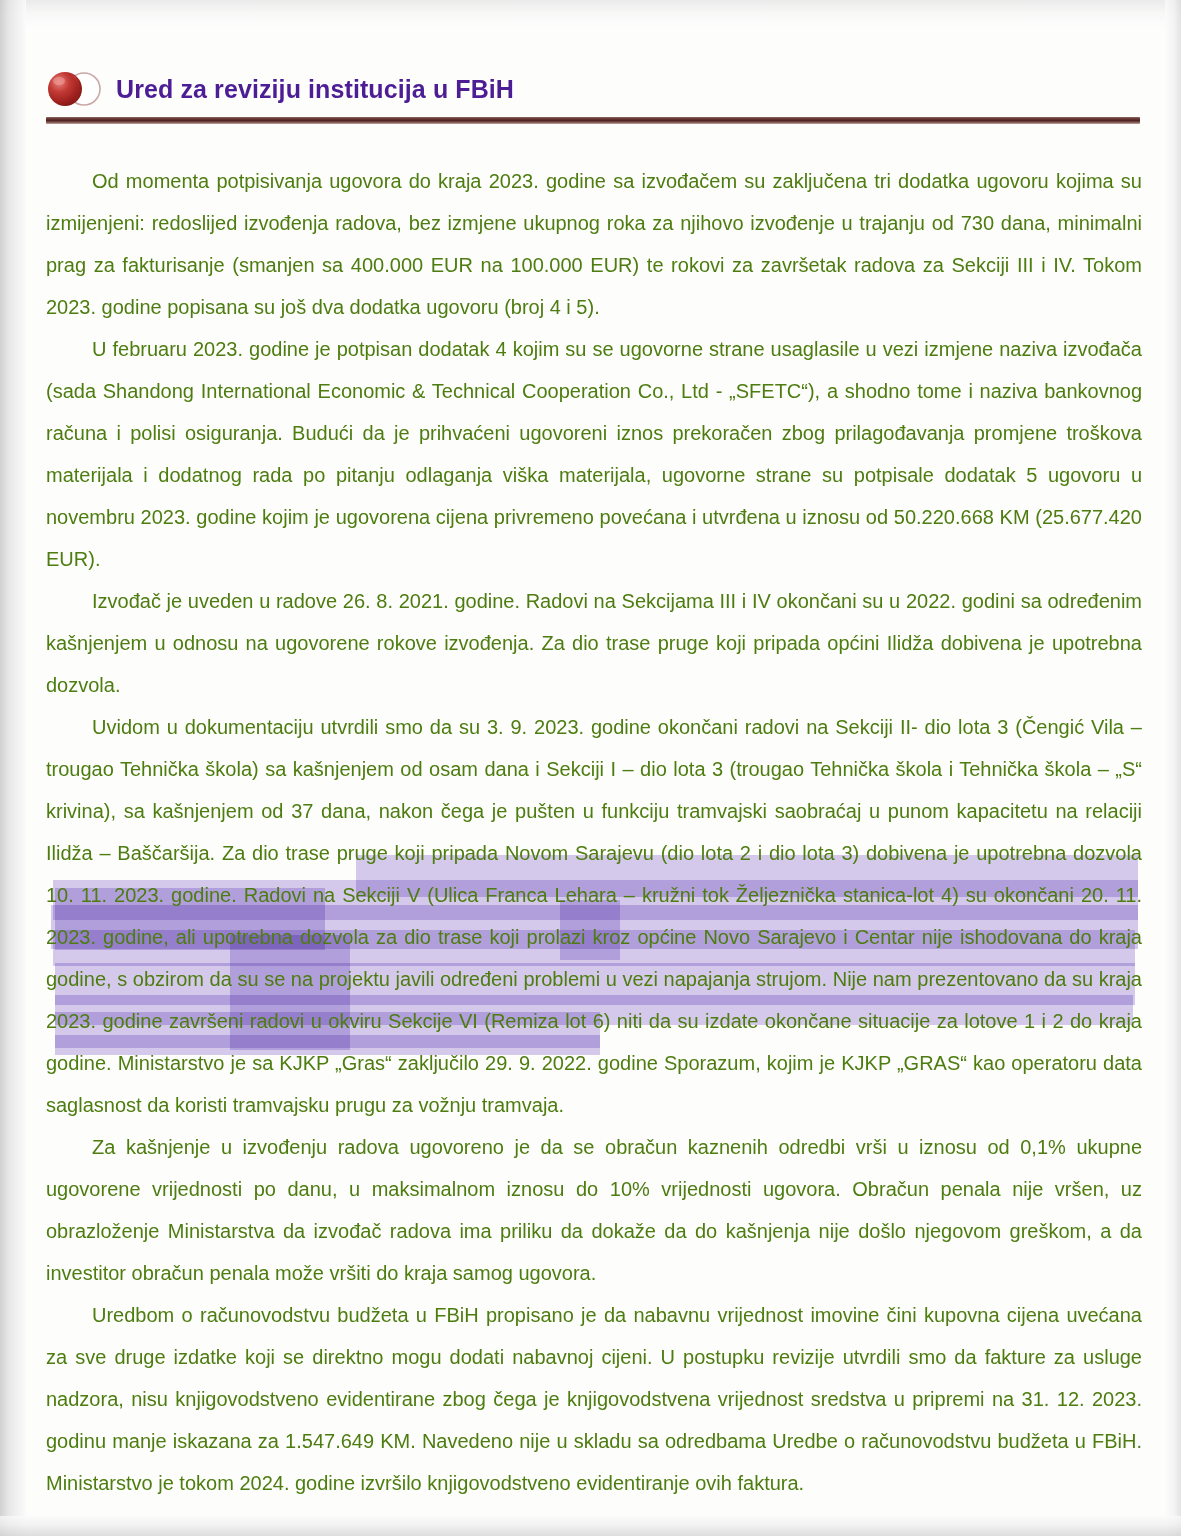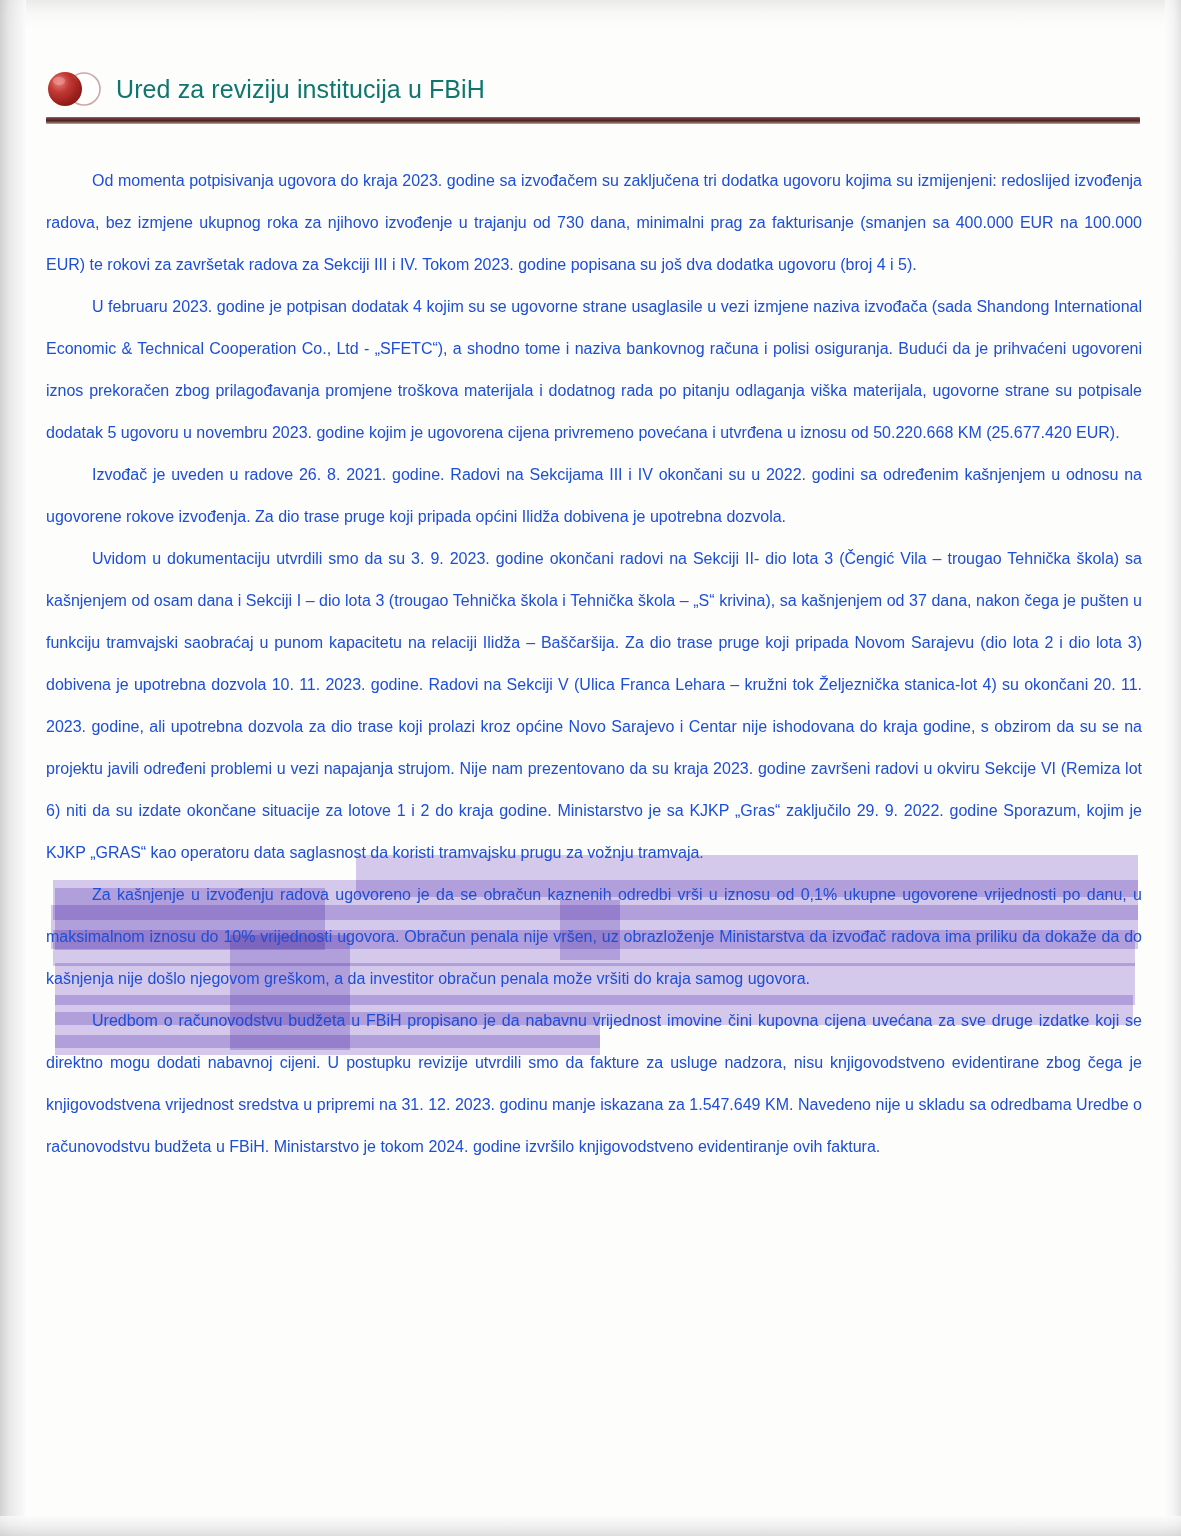--- a/index.html
+++ b/index.html
@@ -77,22 +77,22 @@
   }
   .logo {
     position: relative;
     width: 66px;
     height: 40px;
     flex: 0 0 66px;
   }
   .logo svg { display: block; }
   .header-title {
     font-size: 25px;
-    font-weight: normal;
-    color: #0f766e;
+    font-weight: bold;
+    color: #4c1d95;
     letter-spacing: .1px;
     white-space: nowrap;
     margin-left: 4px;
   }
   .header-rule {
     position: absolute;
     left: 0;
     top: 51px;
     width: 1094px;
     height: 7px;
@@ -105,23 +105,23 @@
   .body-col {
     position: absolute;
     left: 46px;
     top: 160px;
     width: 1096px;
   }
   p.para {
     margin: 0 0 0 0;
     text-align: justify;
     text-justify: inter-word;
-    font-size: 16px;
+    font-size: 20px;
     line-height: 42px;
-    color: #1d4ed8;
+    color: #4d7c0f;
     text-indent: 46px;
     position: relative;
     z-index: 2;
   }
   
 
   
   .highlight-layer {
     position: absolute;
     left: 0; top: 0;

